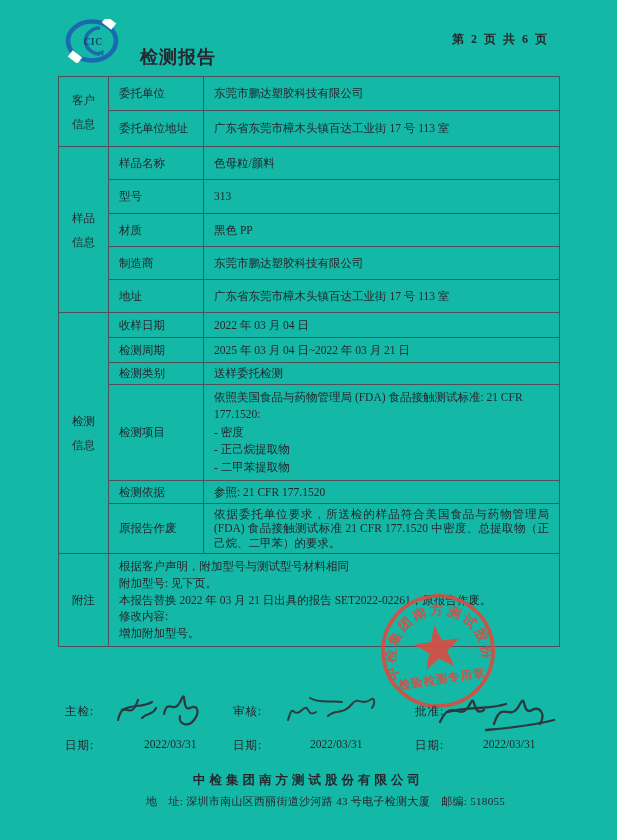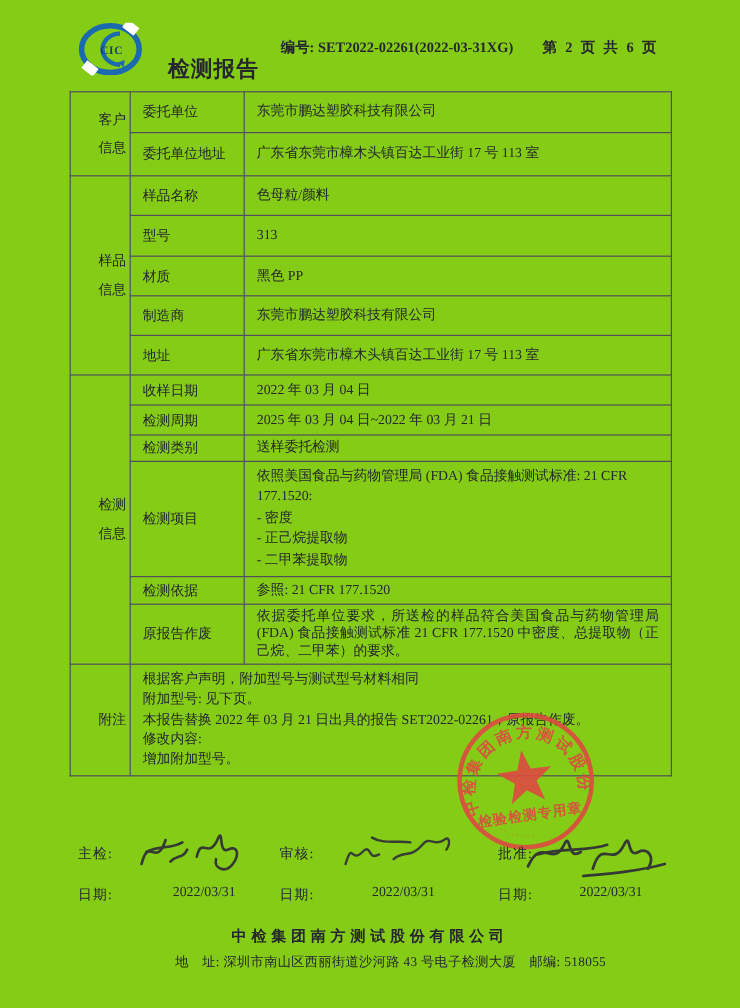--- a/index.html
+++ b/index.html
@@ -1,29 +1,29 @@
 <!DOCTYPE html>
 <html><head>
 <meta charset="utf-8">
 <style>
   * { margin:0; padding:0; box-sizing:border-box; }
   html,body { background:#ffffff; }
   body { font-family:"Liberation Serif","DejaVu Serif",serif; color:#26262e; }
-  .page { position:relative; width:617px; height:840px; background:#84cc16; overflow:hidden;font-family:Liberation Serif, serif; }
+  .page { position:relative; width:617px; height:840px; background:#14b8a6; overflow:hidden;font-family:Liberation Serif, serif; }
 
   
   .logo { position:absolute; left:65px; top:19px; }
   .hdr-title { position:absolute; left:140px; top:45px; font-size:18px; font-weight:bold; letter-spacing:1px; }
   .hdr-no { position:absolute; left:234px; top:31px; font-size:12px; font-weight:bold; }
   .hdr-page { position:absolute; left:452px; top:31px; font-size:12px; font-weight:bold; letter-spacing:2px; }
 
   
   table.report { position:absolute; left:58px; top:76px; width:501px; border-collapse:collapse; table-layout:fixed; }
   table.report td { border:1px solid #50505a; font-size:11.5px; color:#26262e; vertical-align:middle; }
-  td.group { text-align:right; white-space:pre-line; line-height:24px; padding:0 3px; }
+  td.group { text-align:center; white-space:pre-line; line-height:24px; padding:0 3px; }
   td.flabel { padding:0 10px; }
   td.fvalue { padding:2px 10px; line-height:15px; }
   td.ml { white-space:pre-line; line-height:17.4px; padding:4px 10px; vertical-align:middle; }
   td.concl { line-height:14.3px; padding:3px 10px; text-align:justify; }
   td.notes { white-space:pre-line; line-height:16.8px; padding:4px 10px; }
   tr.h34{height:34px;} tr.h29{height:36px;} tr.h33{height:33px;}
   tr.h25{height:25px;} tr.h22{height:22px;} tr.h23{height:23px;}
 
   
   .stamp { position:absolute; left:379px; top:592px; width:118px; height:118px; transform:rotate(-8deg); opacity:0.9; }
@@ -49,24 +49,20 @@
     <svg width="54" height="44" viewBox="0 0 54 44">
       <ellipse cx="27" cy="22" rx="24" ry="19.5" fill="none" stroke="#1b69ae" stroke-width="4.6"></ellipse>
       <rect x="38" y="0" width="12" height="8" fill="#ffffff" transform="rotate(38 44 4)"></rect>
       <rect x="4" y="34" width="12" height="8" fill="#ffffff" transform="rotate(38 10 38)"></rect>
       <path d="M 35,9 A 14.5,13 0 1 0 35,35" fill="none" stroke="#1b69ae" stroke-width="3.6"></path>
       <path d="M 33,33 l 6,-2 l -1,6 z" fill="#1b69ae"></path>
       <text x="28" y="26" text-anchor="middle" font-size="9.5" font-weight="bold" fill="#15416f" letter-spacing="0.6">CIC</text>
     </svg>
   </div>
   <div class="hdr-title">检测报告</div>
-  <div class="hdr-no">
-    <span>编号:</span>
-    <span>SET2022-02261(2022-03-31XG)</span>
-  </div>
   <div class="hdr-page">第 2 页 共 6 页</div>
 
   <table class="report">
     <colgroup>
         <col style="width:50px">
         <col style="width:95px">
         <col style="width:356px">
       </colgroup>
     <tbody>
       <tr class="h34">

